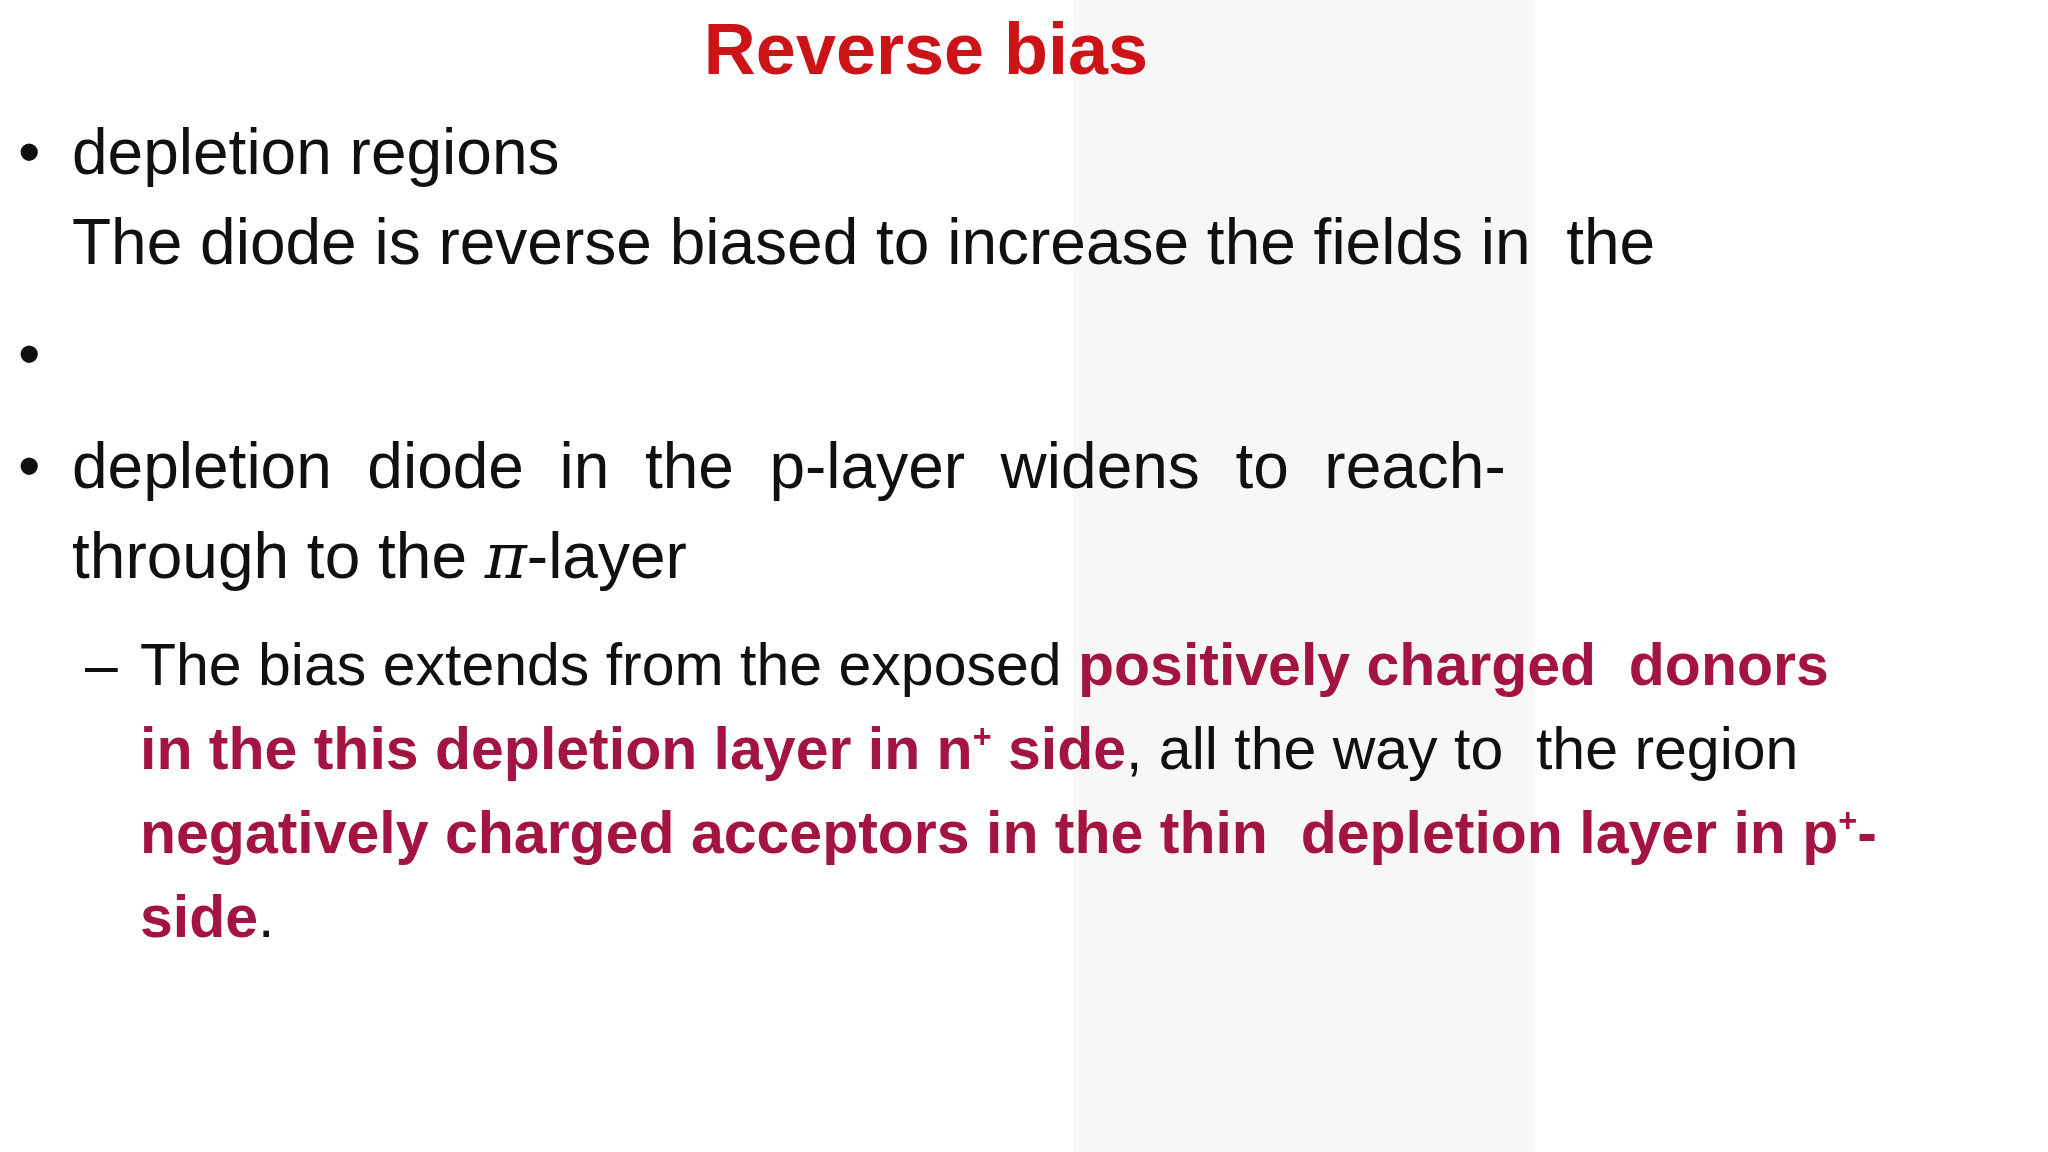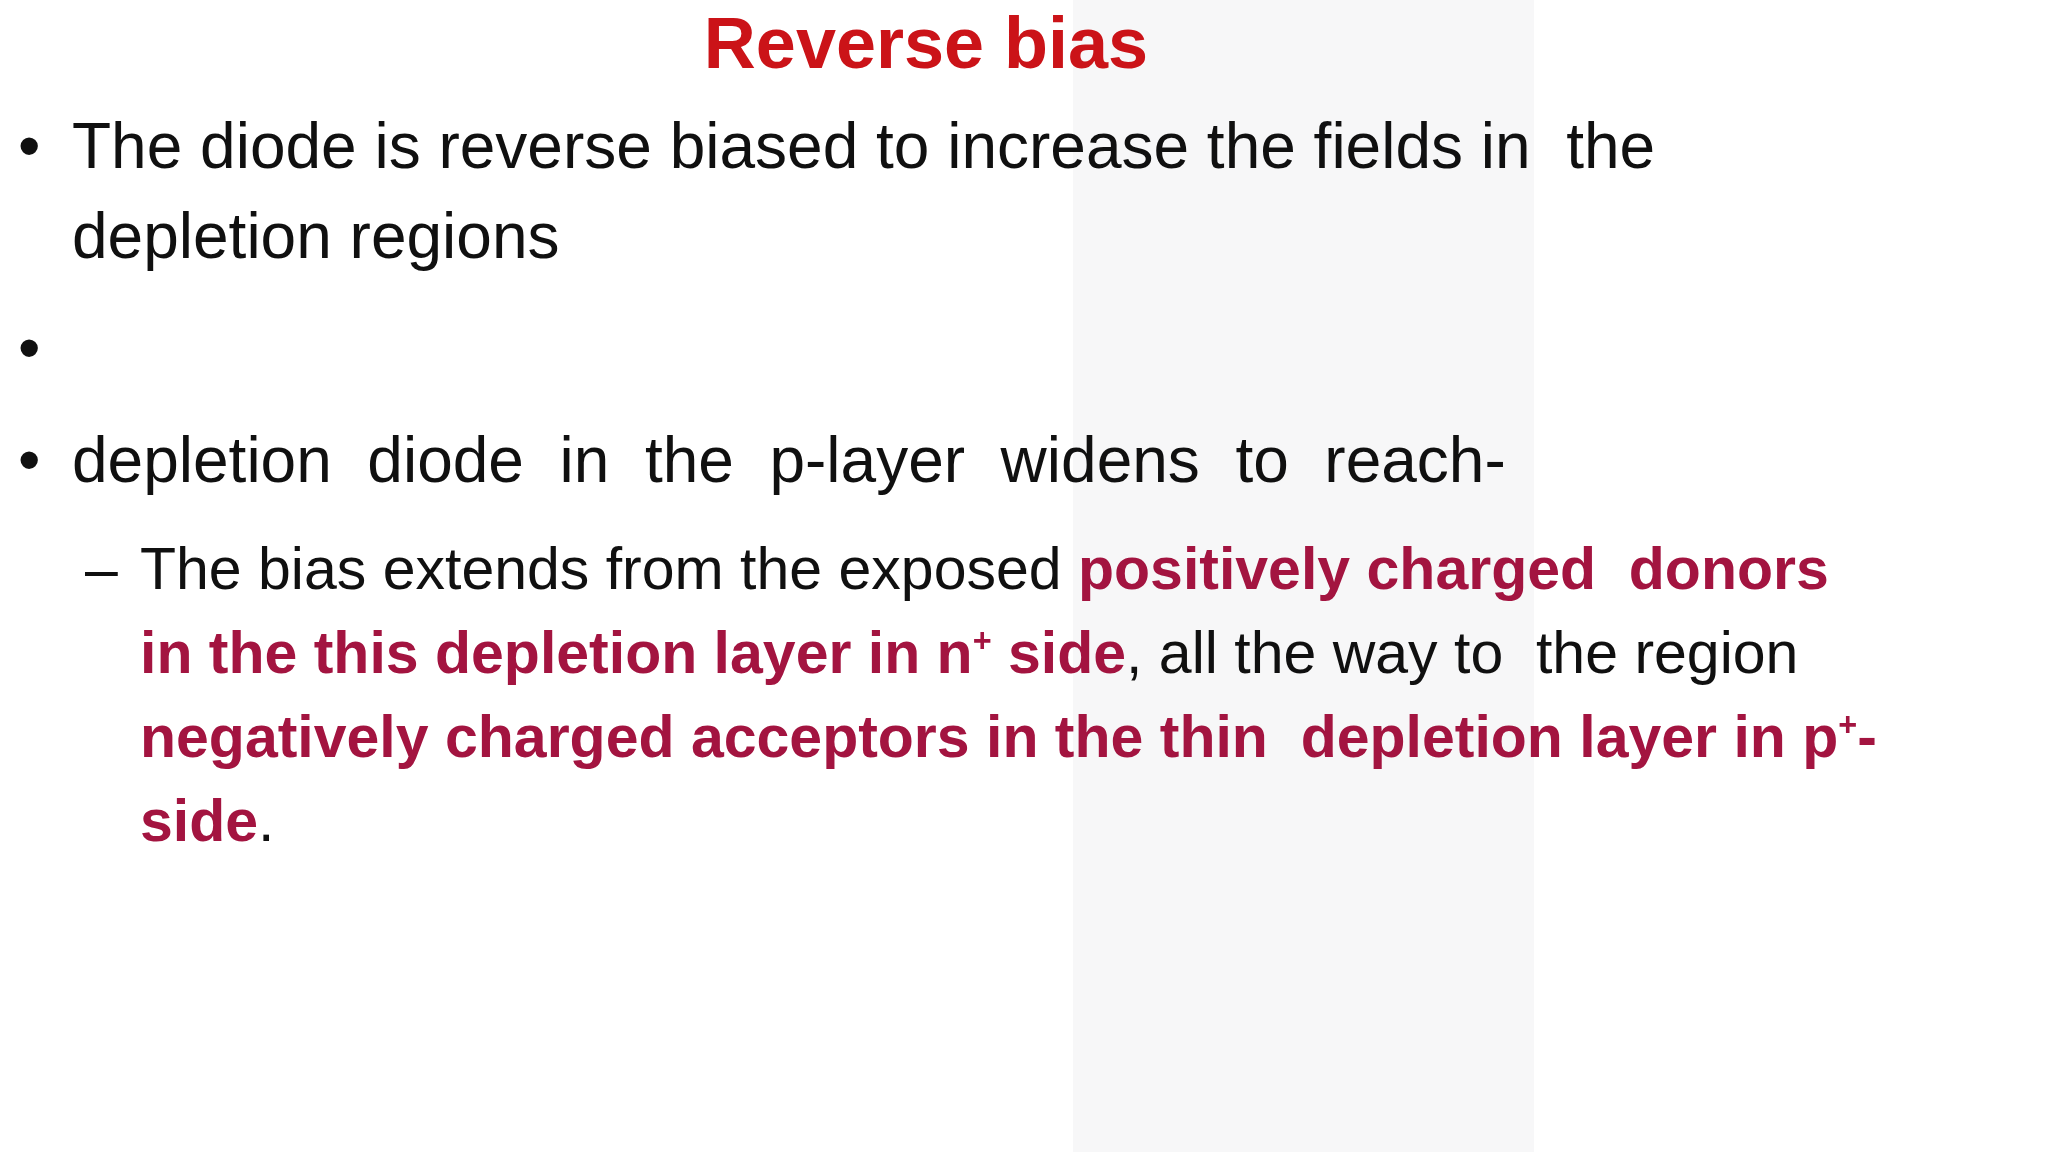--- a/index.html
+++ b/index.html
@@ -15,21 +15,21 @@
     font-family: "Liberation Sans", sans-serif;
     background:
       linear-gradient(90deg,
         var(--bg) 0 52.4%,
         #f7f7f8 52.4% 74.9%,
         var(--bg) 74.9%);
     color: var(--ink);
   }
   .title {
     width: 1852px;
-    padding-top: 7px;
+    padding-top: 13px;
     text-align: center;
     font-size: 72px;
     font-weight: bold;
     line-height: 1;
     color: var(--title-red);
     letter-spacing: 0px;
   }
   .content {
     margin-top: 22px;
     padding-left: 18px;
@@ -82,33 +82,34 @@
 </style>
 </head>
 <body>
 
 <div class="slide">
   <div class="title">Reverse bias</div>
   <div class="content">
       <div class="bullet bullet-main">
         <span class="marker">•</span>
         <div class="btext">
+          <div class="line"><span class="seg seg-black">depletion regions</span></div>
           <div class="line"><span class="seg seg-black">The diode is reverse biased to increase the fields in  the</span></div>
-          <div class="line"><span class="seg seg-black">depletion regions</span></div>
         </div>
       </div>
       <div class="bullet bullet-main">
         <span class="marker">•</span>
         <div class="btext">
         </div>
       </div>
       <div class="bullet bullet-main">
         <span class="marker">•</span>
         <div class="btext">
           <div class="line"><span class="seg seg-black">depletion  diode  in  the  p-layer  widens  to  reach-</span></div>
+          <div class="line"><span class="seg seg-black">through to the </span><span class="seg seg-black seg-pi">π</span><span class="seg seg-black">-layer</span></div>
         </div>
       </div>
       <div class="bullet bullet-sub">
         <span class="marker">–</span>
         <div class="btext">
           <div class="line"><span class="seg seg-black">The bias extends from the exposed </span><span class="seg seg-maroon">positively charged  donors</span></div>
           <div class="line"><span class="seg seg-maroon">in the this depletion layer in n</span><span class="seg seg-maroon seg-sup">+</span><span class="seg seg-maroon"> side</span><span class="seg seg-black">, all the way to  the region</span></div>
           <div class="line"><span class="seg seg-maroon">negatively charged acceptors in the thin  depletion layer in p</span><span class="seg seg-maroon seg-sup">+</span><span class="seg seg-maroon">-</span></div>
           <div class="line"><span class="seg seg-maroon">side</span><span class="seg seg-black">.</span></div>
         </div>

